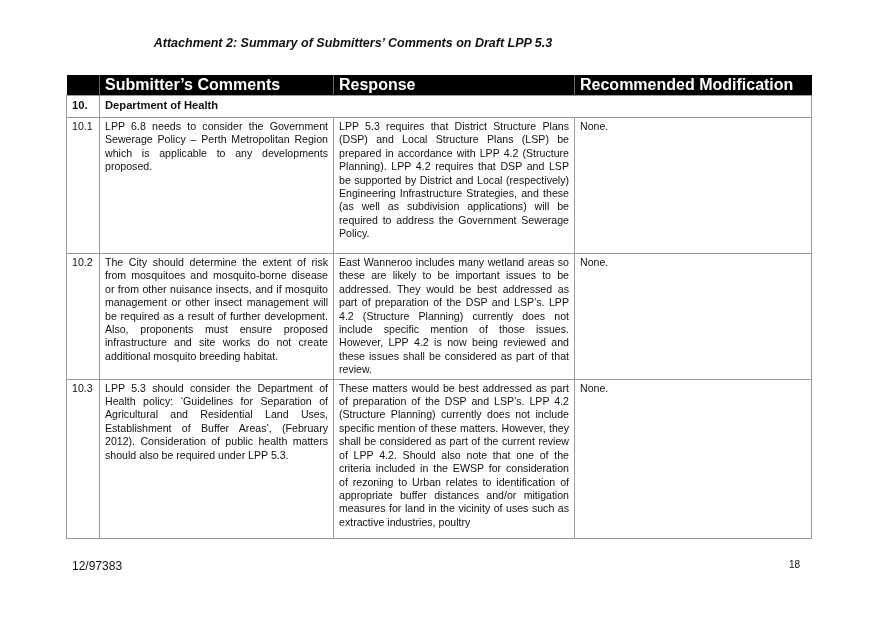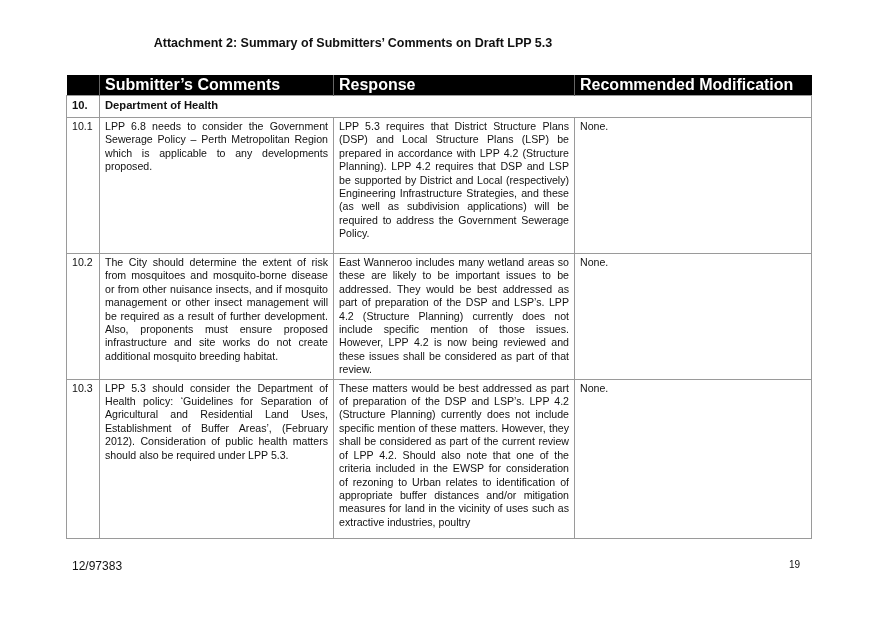--- a/index.html
+++ b/index.html
@@ -1,19 +1,19 @@
 <!DOCTYPE html>
 <html><head>
 <meta charset="utf-8">
 <style>
   html, body { margin:0; padding:0; background:#ffffff; }
   body { width:875px; height:619px; position:relative; overflow:hidden;
          font-family:"Liberation Sans", sans-serif; color:#111; }
   .title { position:absolute; left:0; width:706px; top:36px; text-align:center;
-           font-size:12.5px; font-weight:bold; letter-spacing:0; }
+           font-size:12.5px; font-weight:bold; letter-spacing:0;font-style:italic; }
   table.main { position:absolute; left:66px; top:75px; width:745px;
                border-collapse:collapse; table-layout:fixed; font-size:10.6px; line-height:13.4px; }
   table.main th { background:#000; color:#fff; font-weight:bold; text-align:left;
                   padding:2px 5px; height:16px; font-size:16px; border-left:1px solid #666; }
   table.main th:first-child { border-left:none; }
   table.main td { border:1px solid #9a9a9a; vertical-align:top; padding:2px 5px 2px 5px;
                   text-align:justify; }
   td.num { text-align:left !important; }
   tr.section td { font-weight:bold; font-size:11.2px; height:16px; padding-top:3px; }
   .row1 td { height:131px; }
@@ -62,13 +62,13 @@
     <tr class="row3">
       <td class="num">10.3</td>
       <td>LPP 5.3 should consider the Department of Health policy: ‘Guidelines for Separation of Agricultural and Residential Land Uses, Establishment of Buffer Areas’, (February 2012). Consideration of public health matters should also be required under LPP 5.3.</td>
       <td>These matters would be best addressed as part of preparation of the DSP and LSP’s. LPP 4.2 (Structure Planning) currently does not include specific mention of these matters. However, they shall be considered as part of the current review of LPP 4.2. Should also note that one of the criteria included in the EWSP for consideration of rezoning to Urban relates to identification of appropriate buffer distances and/or mitigation measures for land in the vicinity of uses such as extractive industries, poultry</td>
       <td class="num">None.</td>
     </tr>
   </tbody>
 </table>
 
 <div class="footer-left">12/97383</div>
-<div class="footer-right">19</div>
+<div class="footer-right">18</div>
 
 </body></html>

